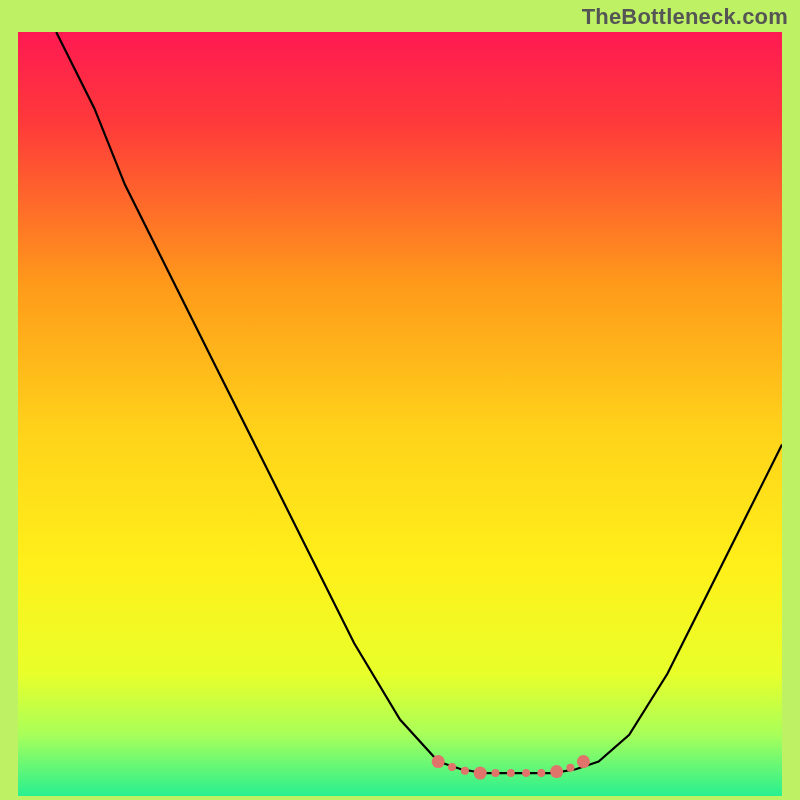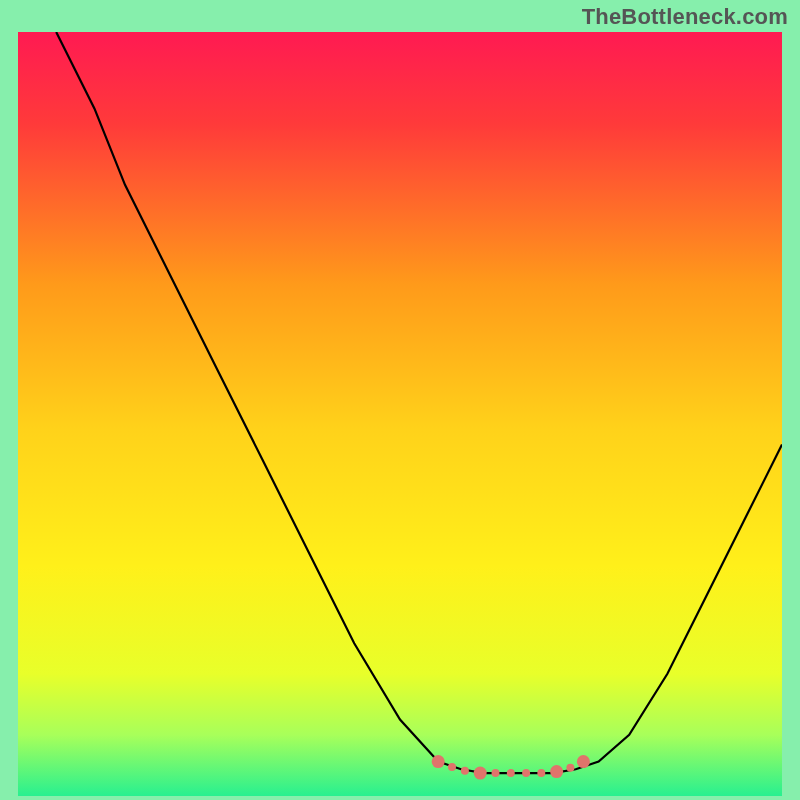--- a/index.html
+++ b/index.html
@@ -8,21 +8,21 @@
     width: 800px;
     height: 800px;
     background: #000;
     font-family: Arial, Helvetica, sans-serif;
     overflow: hidden;
   }
   .frame {
     position: relative;
     width: 800px;
     height: 800px;
-    background: #86efac;
+    background: #bef264;
   }
   .attribution {
     position: absolute;
     top: 4px;
     right: 12px;
     color: #555;
     font-size: 22px;
     font-weight: bold;
     letter-spacing: 0.2px;
     z-index: 10;

